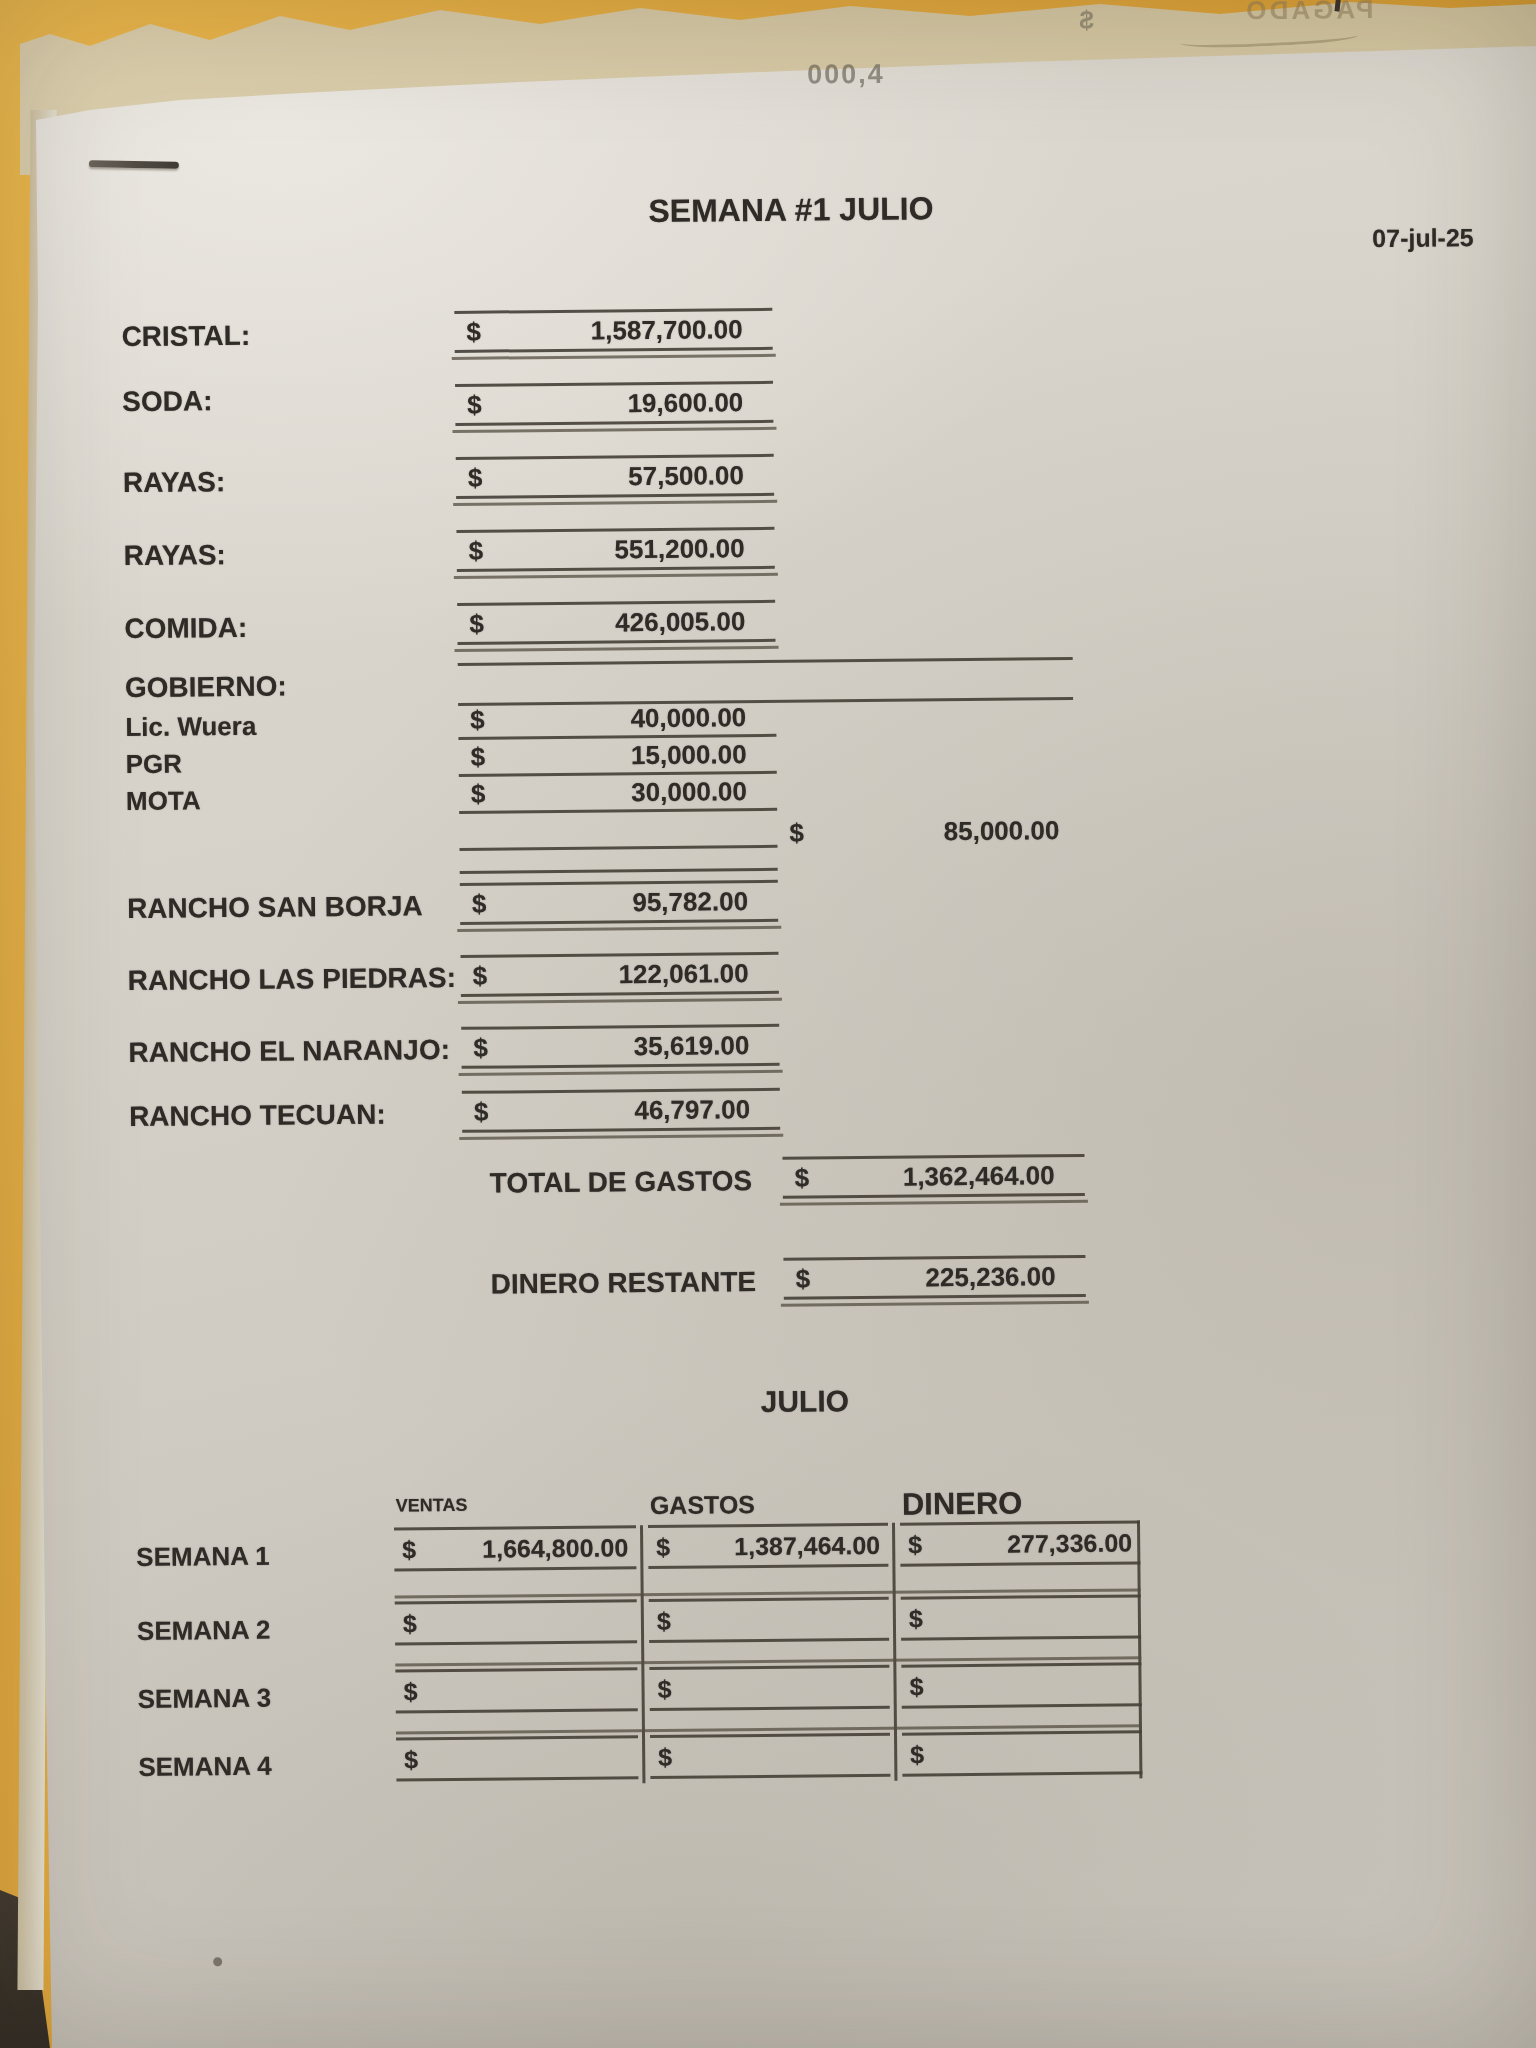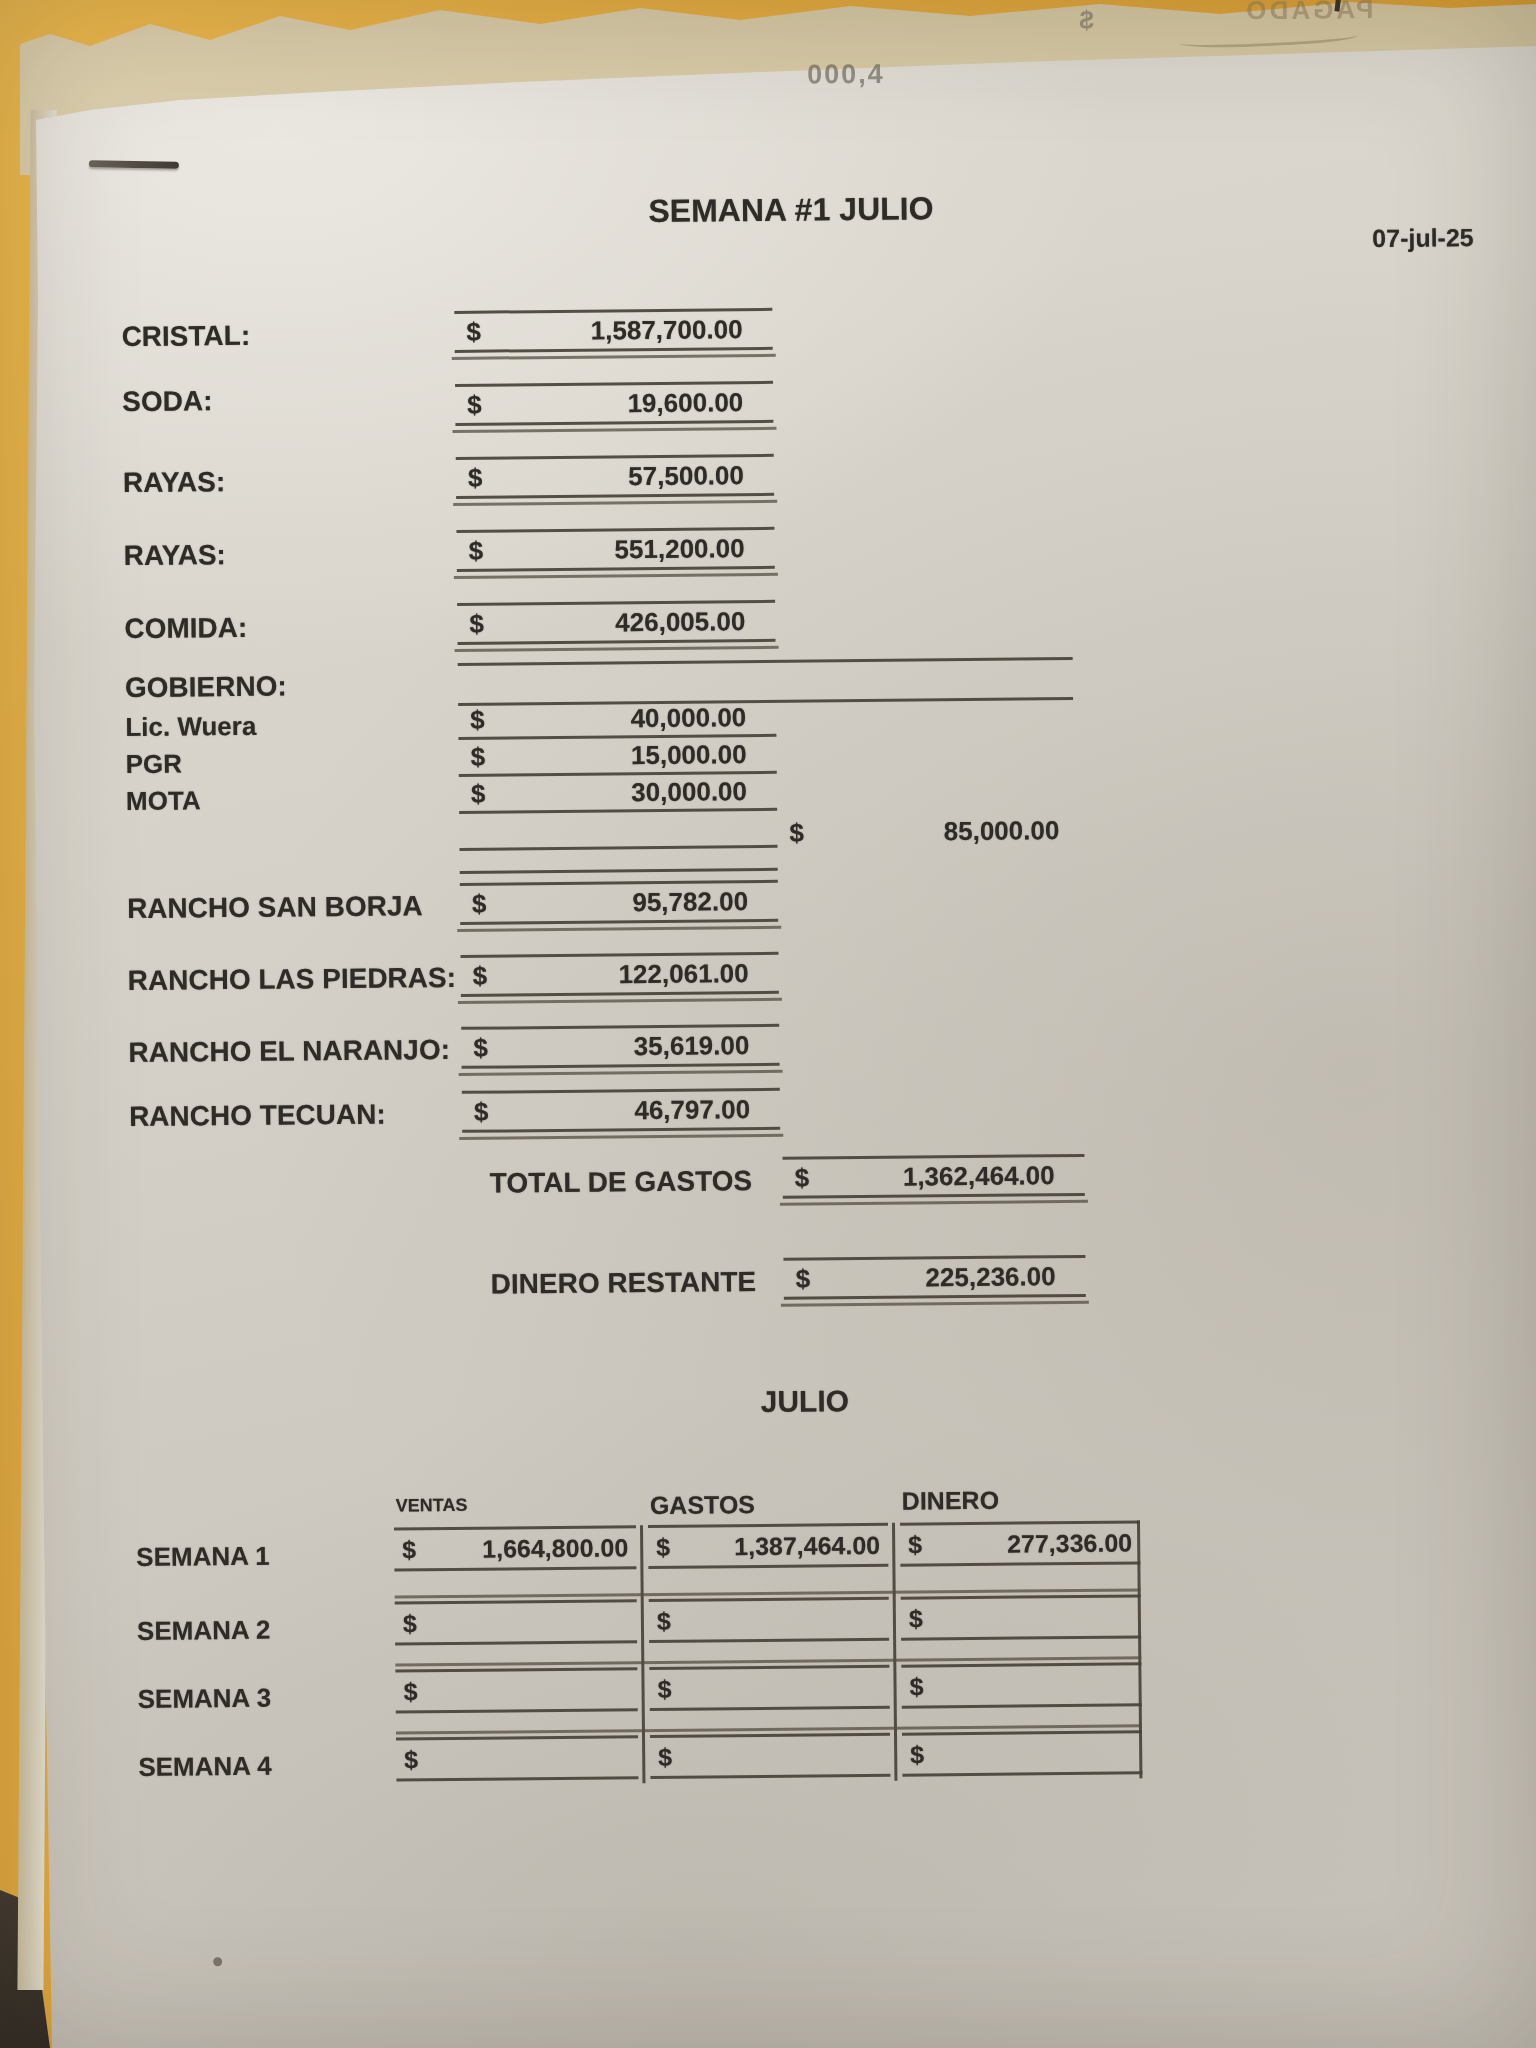--- a/index.html
+++ b/index.html
@@ -186,21 +186,21 @@
     <div class="txt" style="left:487px;top:1266px;font-size:28px;">DINERO RESTANTE</div>
     <div class="vbox dbl" style="left:780px;width:302px;top:1258px;">
       <span class="cur">$</span>
       <span class="val">225,236.00</span>
     </div>
 
     <div class="txt" style="left:720px;top:1385px;width:160px;text-align:center;font-size:30px;">JULIO</div>
 
     <div class="txt" style="left:390px;top:1492px;font-size:18px;">VENTAS</div>
     <div class="txt" style="left:644px;top:1490px;font-size:25px;">GASTOS</div>
-    <div class="txt" style="left:896px;top:1488px;font-size:25px;">DINERO</div>
+    <div class="txt" style="left:896px;top:1488px;font-size:31px;">DINERO</div>
 
     <div class="tvert" style="left:634px;"></div>
     <div class="tvert" style="left:886px;"></div>
     <div class="tvert" style="left:1131px;"></div>
 
     <div class="txt" style="left:130px;top:1536px;font-size:26px;">SEMANA 1</div>
     <div class="tcell" style="left:388px;width:242px;top:1524px;">
       <span>$</span>
       <span>1,664,800.00</span>
     </div>

